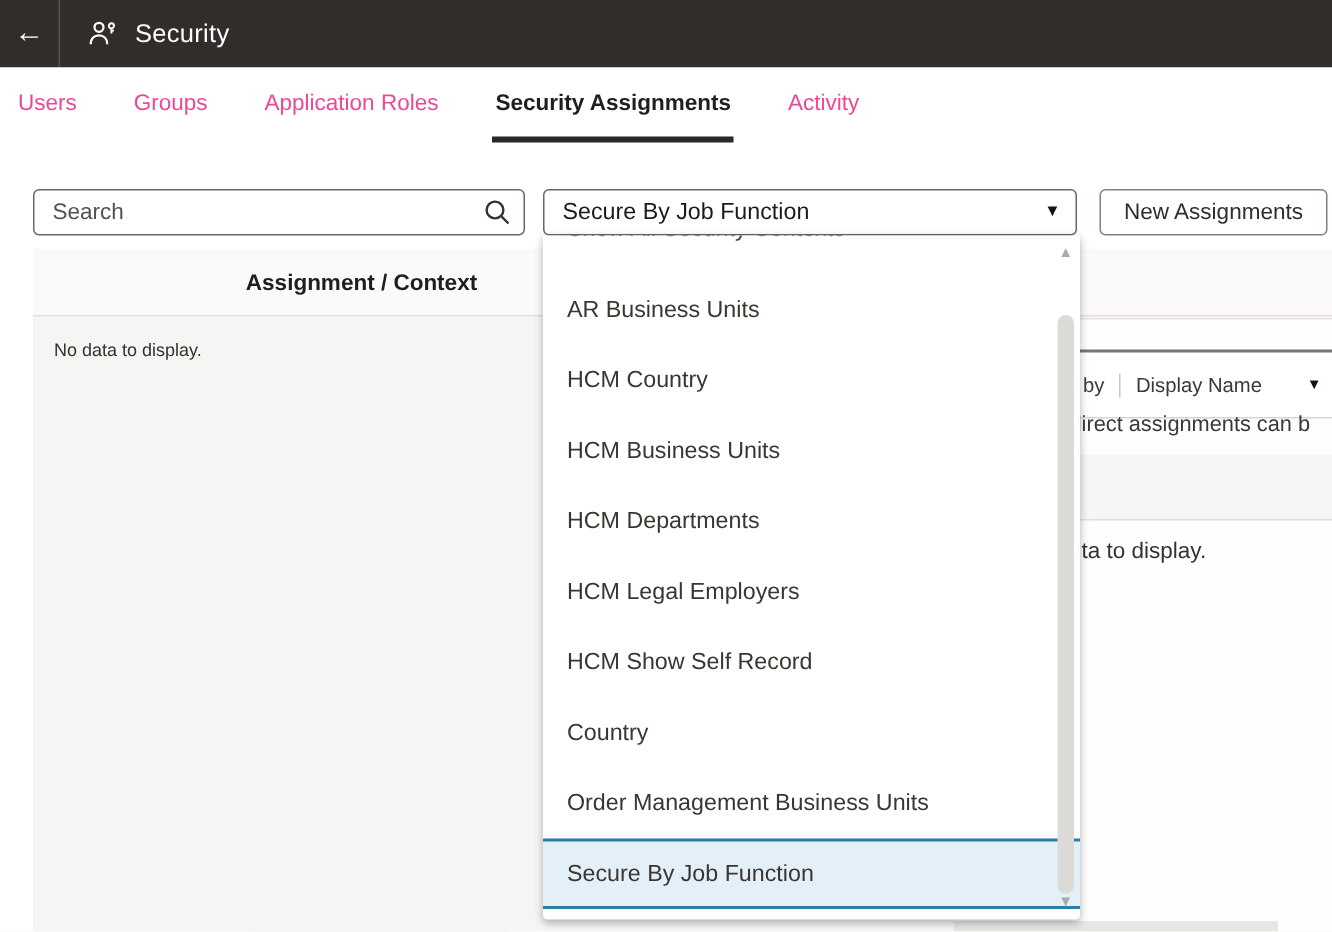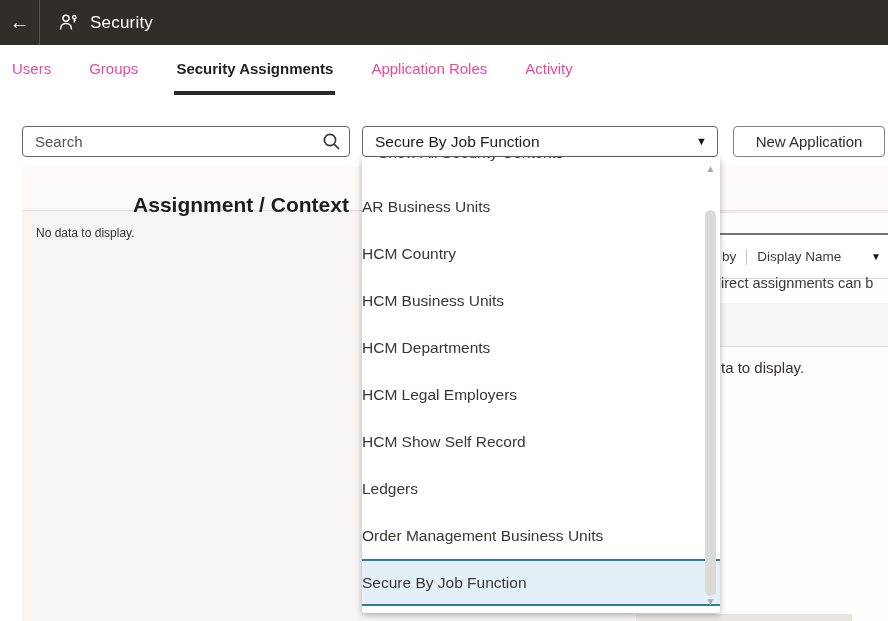--- a/index.html
+++ b/index.html
@@ -34,23 +34,23 @@
     border:1px solid #6c6661; border-radius:4px; background:#fff; display:flex;
     align-items:center; padding:0 10px 0 12px; cursor:pointer; }
   .context-select-label { flex:1; font-size:15.5px; color:#1d1b18; }
   .caret { font-size:11px; color:#16130f; line-height:1; }
   .new-assignment-btn { position:absolute; left:733px; top:126px; width:152px; height:31px;
     border:1px solid #847f7a; border-radius:4px; background:#fff; font-size:15px;
     color:#312d2a; font-family:"Liberation Sans", sans-serif; cursor:pointer; }
   
   .table-header { position:absolute; left:22px; top:166px; width:866px; height:45px;
     background:#fbfaf8; border-bottom:1px solid #e2dfdc; }
-  .table-header-label { position:absolute; left:0; top:16px; width:438px; height:45px;
+  .table-header-label { position:absolute; left:0; top:0; width:438px; height:45px;
     display:flex; align-items:center; justify-content:center;
-    font-weight:bold; font-size:21px; color:#201e1c; }
+    font-weight:bold; font-size:15px; color:#201e1c; }
   .table-body { position:absolute; left:22px; top:211px; width:866px; height:410px; background:#f6f5f3; }
   .table-empty { position:absolute; left:36px; top:226px; font-size:12px; color:#35322d; }
   
   .details-panel { position:absolute; left:636px; top:212px; width:252px; height:409px;
     background:#fefefe; border-top:1px solid #e6e3e0; }
   .sort-row { position:absolute; left:0; top:20px; width:252px; height:46px; background:#fff;
     border-top:2px solid #7a756f; border-bottom:1px solid #d8d5d1;
     display:flex; align-items:center; }
   .sort-fragment { margin-left:86px; font-size:13.5px; color:#3b3835; }
   .sort-divider { width:1px; height:16px; background:#c9c6c2; margin:0 10px; }
@@ -59,21 +59,21 @@
   .info-fragment { position:absolute; left:77px; top:62px; font-size:14.5px; color:#3b3835; white-space:nowrap; }
   .details-band { position:absolute; left:0; top:90px; width:252px; height:44px;
     background:#f8f6f4; border-bottom:1px solid #e2dfdb; }
   .details-empty { position:absolute; left:85px; top:146px; font-size:15px; color:#35322d; white-space:nowrap; }
   .h-scrollbar { position:absolute; left:636px; top:614px; width:216px; height:7px; background:#e8e6e3; }
   
   .dropdown-panel { position:absolute; left:362px; top:157px; width:358px; height:456px;
     background:#ffffff; box-shadow:0 2px 6px rgba(0,0,0,0.3); border-radius:0 0 3px 3px; z-index:10; }
   .dd-clipped { position:relative; height:26px; overflow:hidden; }
   .dd-clipped span { position:absolute; left:16px; top:-13px; font-size:15.5px; color:#3a3732; white-space:nowrap; }
-  .dd-item { height:47px; line-height:47px; padding-left:0; font-size:15.5px;
+  .dd-item { height:47px; line-height:47px; padding-left:16px; font-size:15.5px;
     color:#3a3732; cursor:pointer; white-space:nowrap; }
   .dd-item.selected { background:#e3f0f8; border-top:2px solid #2c7ea6; border-bottom:2px solid #2c7ea6;
     line-height:43px; }
   .dd-scrollbar { position:absolute; right:3px; top:4px; bottom:4px; width:13px; z-index:11; }
   .dd-arrow { position:absolute; left:0; width:13px; text-align:center; font-size:10px;
     color:#adaaa6; line-height:12px; cursor:pointer; }
   .dd-arrow.up { top:2px; }
   .dd-arrow.down { bottom:1px; }
   .dd-thumb { position:absolute; left:1px; top:49px; width:11px; height:386px;
     background:#dcdad7; border-radius:6px; cursor:grab; }
@@ -90,41 +90,41 @@
       <circle cx="16.3" cy="4.2" r="1.7" stroke="#ffffff" stroke-width="1.3"></circle>
       <path d="M16.3 6 L16.3 9.4 M16.3 7.4 L18 7.4" stroke="#ffffff" stroke-width="1.3"></path>
     </svg>
   </span>
   <span class="topbar-title">Security</span>
 </div>
 
 <div class="tabbar">
   <div class="tab">Users</div>
   <div class="tab">Groups</div>
+  <div class="tab">Application Roles</div>
   <div class="tab active">Security Assignments</div>
-  <div class="tab">Application Roles</div>
   <div class="tab">Activity</div>
 </div>
 
 <div class="search-wrap">
   <input class="search-input" type="text" placeholder="Search" style="">
   <span class="search-icon">
     <svg width="19" height="19" viewBox="0 0 19 19" fill="none">
       <circle cx="8" cy="8" r="5.6" stroke="#35312d" stroke-width="1.6"></circle>
       <path d="M12.4 12.4 L17 17" stroke="#35312d" stroke-width="1.6"></path>
     </svg>
   </span>
 </div>
 
 <div class="context-select">
   <span class="context-select-label">Secure By Job Function</span>
   <span class="caret">▼</span>
 </div>
 
-<button class="new-assignment-btn">New Application</button>
+<button class="new-assignment-btn">New Assignments</button>
 
 <div class="table-body"></div>
 <div class="table-header">
   <div class="table-header-label">Assignment / Context</div>
 </div>
 <div class="table-empty">No data to display.</div>
 
 <div class="details-panel">
   <div class="sort-row">
     <span class="sort-fragment">by</span>
@@ -141,21 +141,21 @@
 <div class="dropdown-panel">
   <div class="dd-clipped">
     <span>Show All Security Contexts</span>
   </div>
   <div class="dd-item">AR Business Units</div>
   <div class="dd-item">HCM Country</div>
   <div class="dd-item">HCM Business Units</div>
   <div class="dd-item">HCM Departments</div>
   <div class="dd-item">HCM Legal Employers</div>
   <div class="dd-item">HCM Show Self Record</div>
-  <div class="dd-item">Ledgers</div>
+  <div class="dd-item">Country</div>
   <div class="dd-item">Order Management Business Units</div>
   <div class="dd-item selected">Secure By Job Function</div>
   <div class="dd-scrollbar">
     <span class="dd-arrow up">▲</span>
     <span class="dd-thumb"></span>
     <span class="dd-arrow down">▼</span>
   </div>
 </div>
 
 </body></html>

